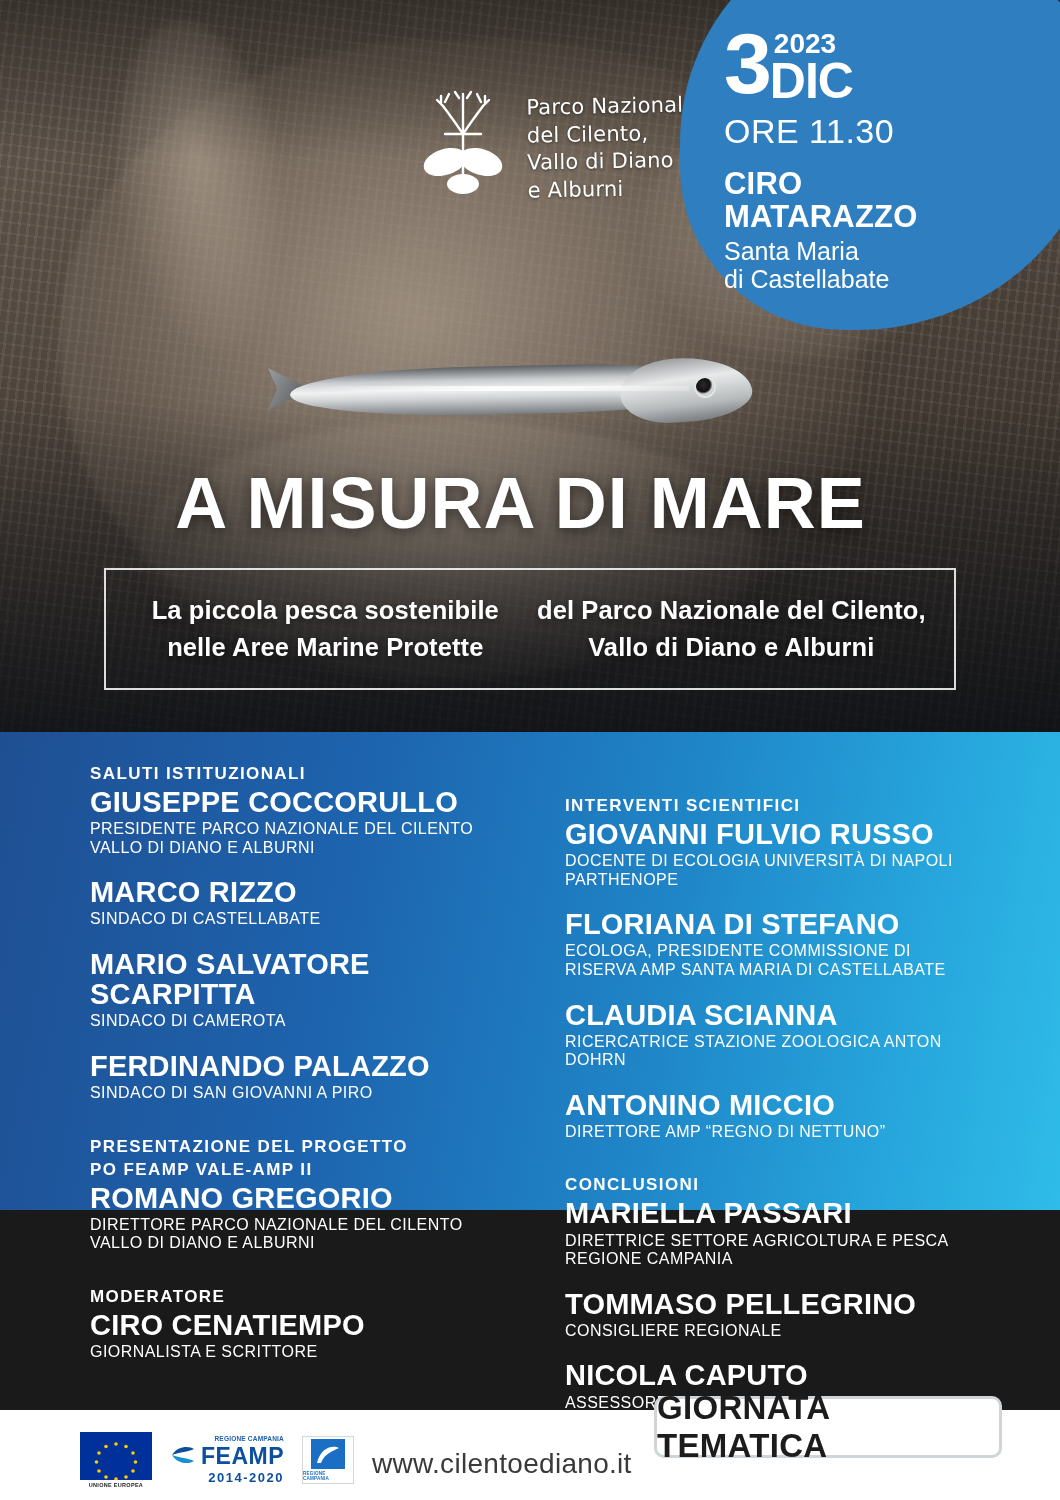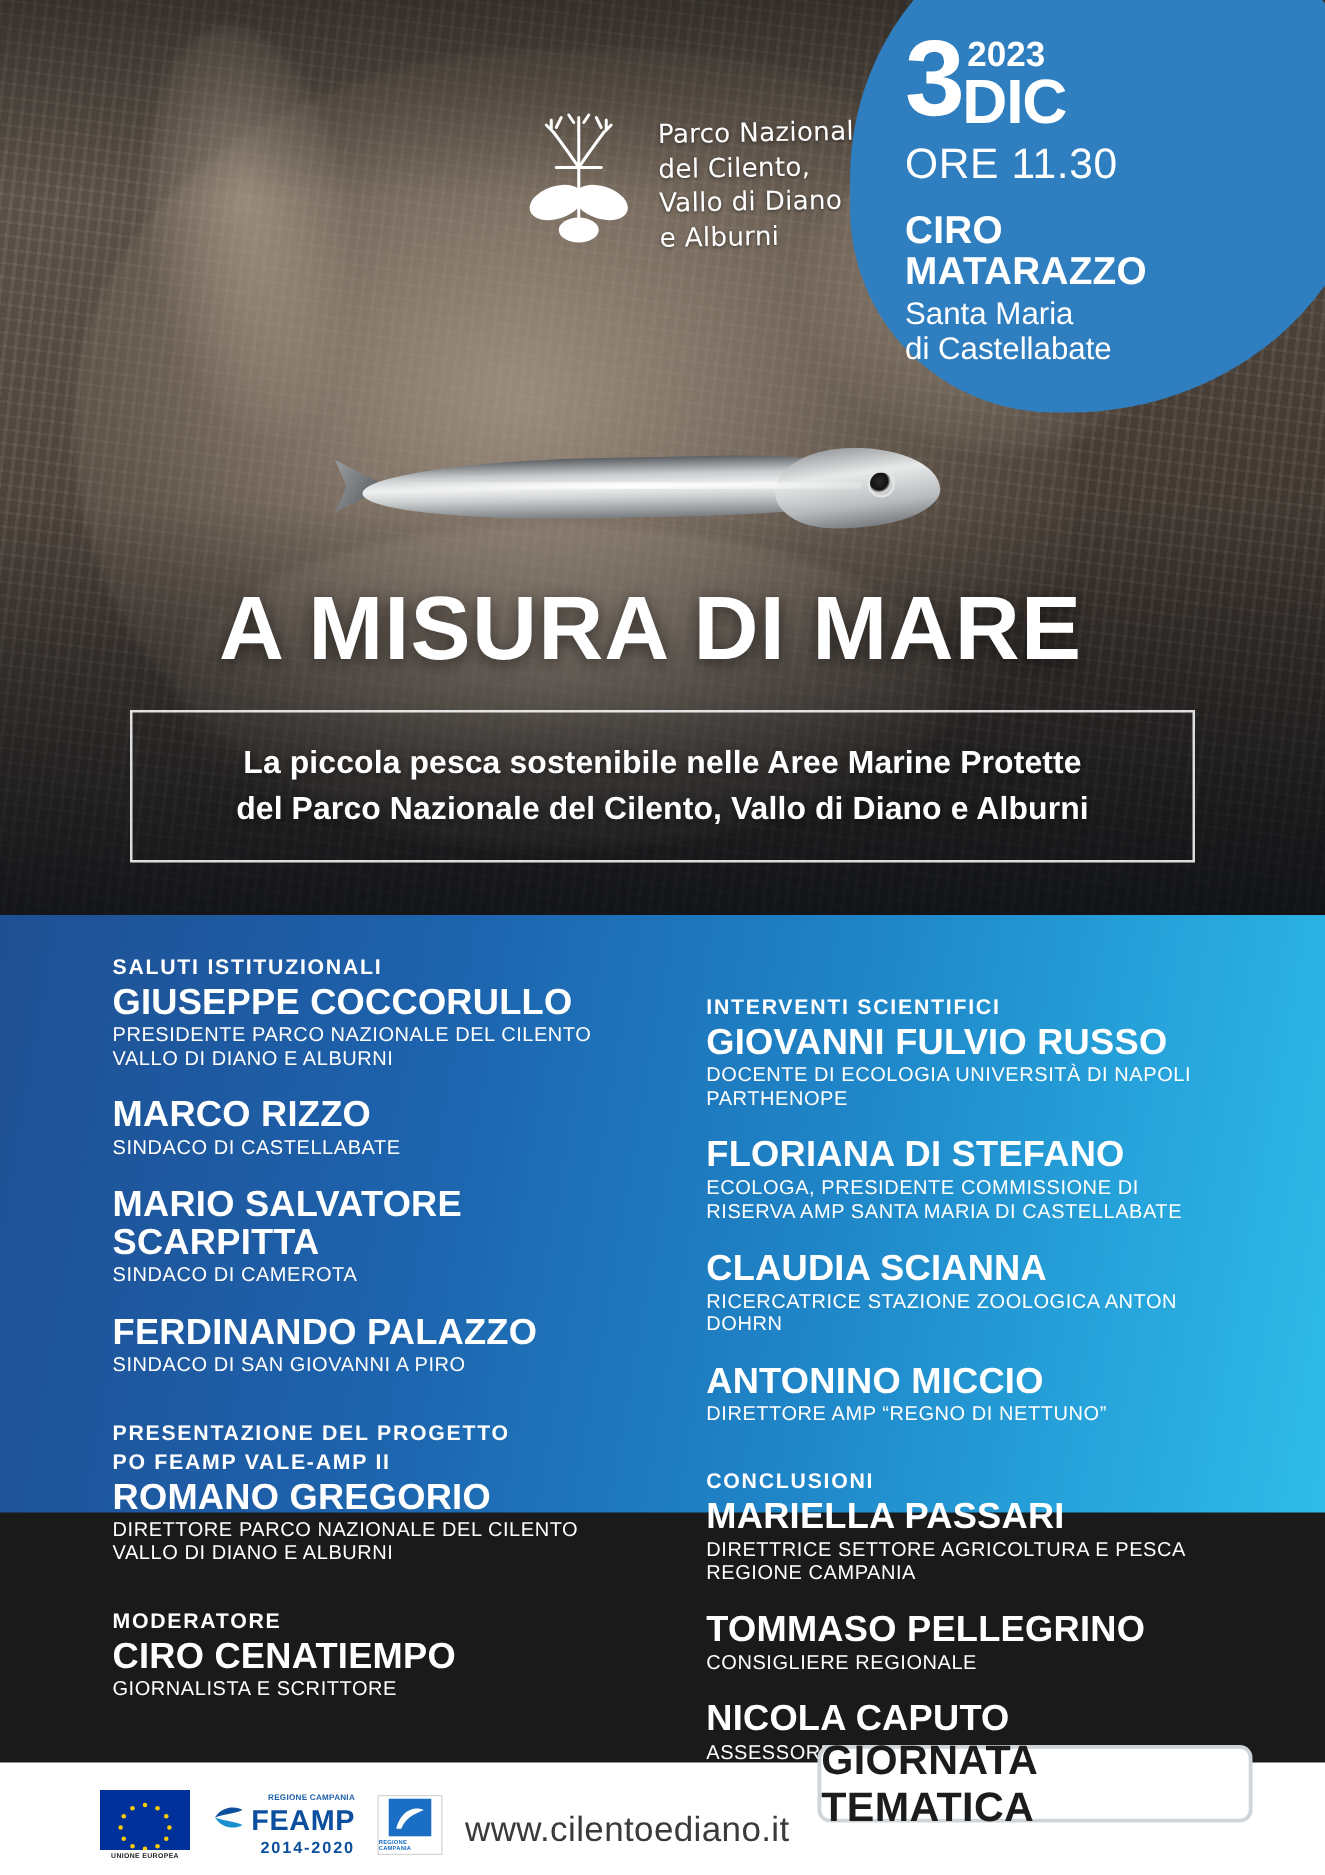--- a/index.html
+++ b/index.html
@@ -130,21 +130,21 @@
   
   .main-title {
     position: absolute; left: 0; top: 462px; width: 1041px;
     text-align: center; color: #fff;
     font-size: 72px; font-weight: 800; letter-spacing: 1px;
     text-shadow: 0 3px 14px rgba(0,0,0,.55);
   }
   .subtitle-box {
     position: absolute; left: 104px; top: 568px; width: 852px; height: 122px;
     border: 2px solid rgba(255,255,255,.85);
-    display: flex; flex-direction: column; align-items: center; justify-content: center;
+    display: flex; flex-direction: row; align-items: center; justify-content: center;
     color: #ffffff;
     padding: 0 18px;
   }
   .subtitle-box div {
     font-size: 25.5px; font-weight: 700; line-height: 1.45; text-align: center;
     letter-spacing: .1px;
     text-shadow: 0 2px 7px rgba(0,0,0,.45);
   }
 
   

